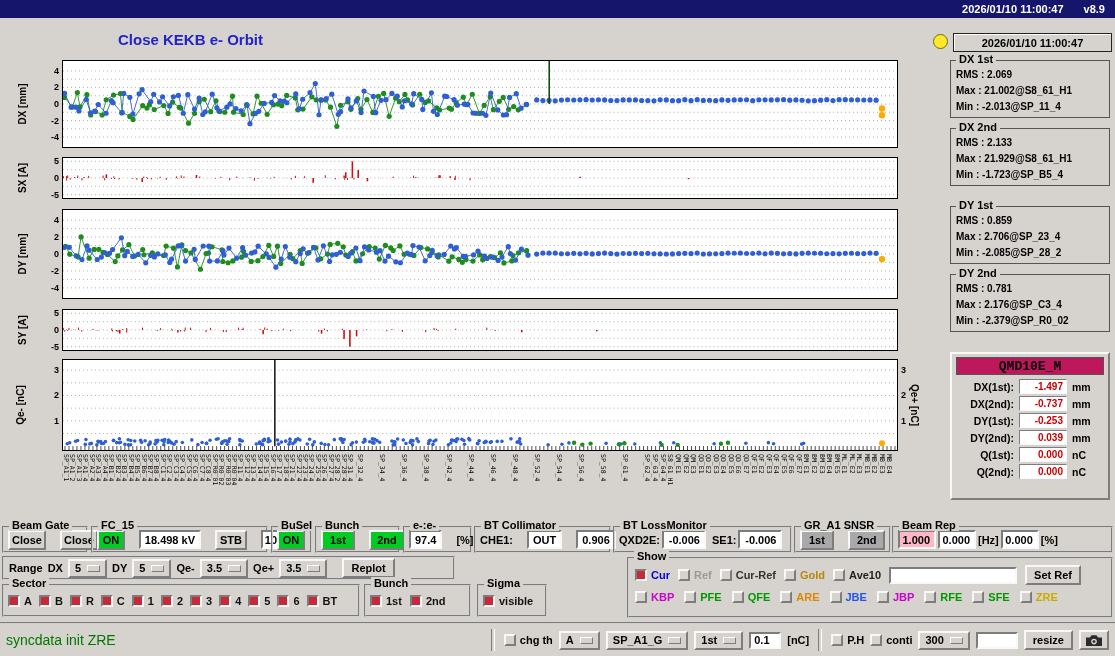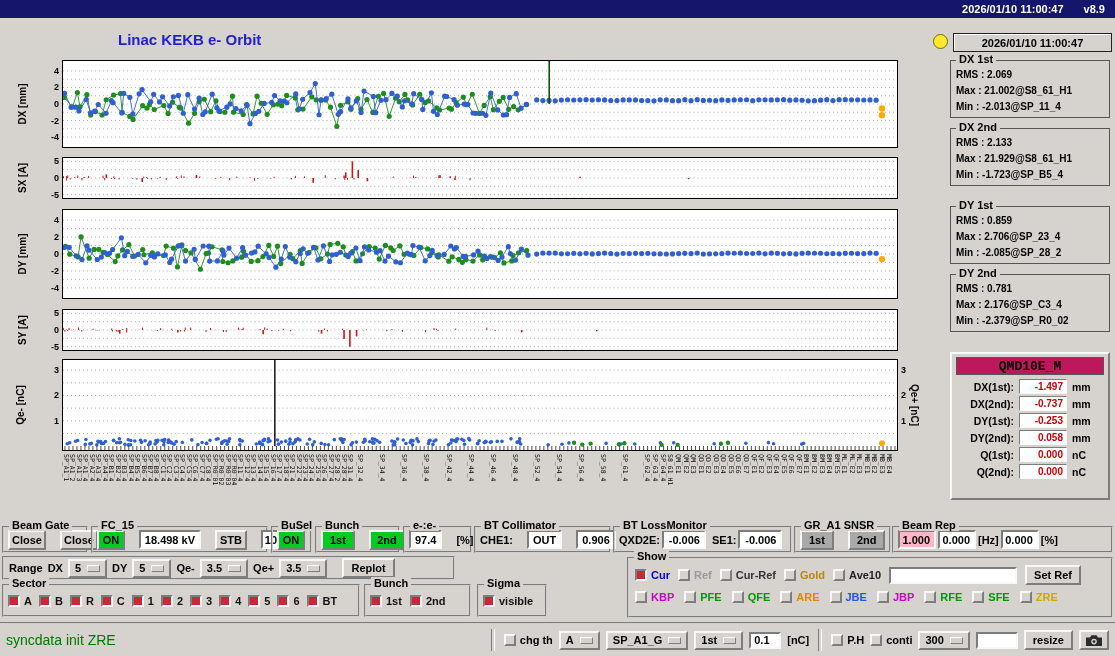--- a/index.html
+++ b/index.html
@@ -119,21 +119,21 @@
 </head>
 <body>
 
 <div id="app">
 
   <div class="topbar">
     <span>2026/01/10 11:00:47</span>
     <span>v8.9</span>
   </div>
 
-  <div class="page-title">Linac KEKB e- Orbit</div>
+  <div class="page-title">Close KEKB e- Orbit</div>
 
   <div class="plot" style="top:60px;height:88px;">
       <svg viewBox="0 0 836 86" preserveAspectRatio="none">
         <line x1="0" x2="836" y1="9.923076923076923" y2="9.923076923076923" stroke="#9a9a9a" stroke-width="0.8" stroke-dasharray="1 3"></line>
         <line x1="0" x2="836" y1="18.192307692307693" y2="18.192307692307693" stroke="#9a9a9a" stroke-width="0.8" stroke-dasharray="1 3"></line>
         <line x1="0" x2="836" y1="26.461538461538463" y2="26.461538461538463" stroke="#9a9a9a" stroke-width="0.8" stroke-dasharray="1 3"></line>
         <line x1="0" x2="836" y1="34.73076923076923" y2="34.73076923076923" stroke="#9a9a9a" stroke-width="0.8" stroke-dasharray="1 3"></line>
         <line x1="0" x2="836" y1="43" y2="43" stroke="#9a9a9a" stroke-width="0.8" stroke-dasharray="1 3"></line>
         <line x1="0" x2="836" y1="51.26923076923077" y2="51.26923076923077" stroke="#9a9a9a" stroke-width="0.8" stroke-dasharray="1 3"></line>
         <line x1="0" x2="836" y1="59.53846153846154" y2="59.53846153846154" stroke="#9a9a9a" stroke-width="0.8" stroke-dasharray="1 3"></line>
@@ -1199,21 +1199,21 @@
           <span class="mon-val">-0.737</span>
           <span class="mon-unit">mm</span>
         </div>
         <div class="mon-row">
           <span class="mon-label">DY(1st):</span>
           <span class="mon-val">-0.253</span>
           <span class="mon-unit">mm</span>
         </div>
         <div class="mon-row">
           <span class="mon-label">DY(2nd):</span>
-          <span class="mon-val">0.058</span>
+          <span class="mon-val">0.039</span>
           <span class="mon-unit">mm</span>
         </div>
         <div class="mon-row">
           <span class="mon-label">Q(1st):</span>
           <span class="mon-val">0.000</span>
           <span class="mon-unit">nC</span>
         </div>
         <div class="mon-row">
           <span class="mon-label">Q(2nd):</span>
           <span class="mon-val">0.000</span>

